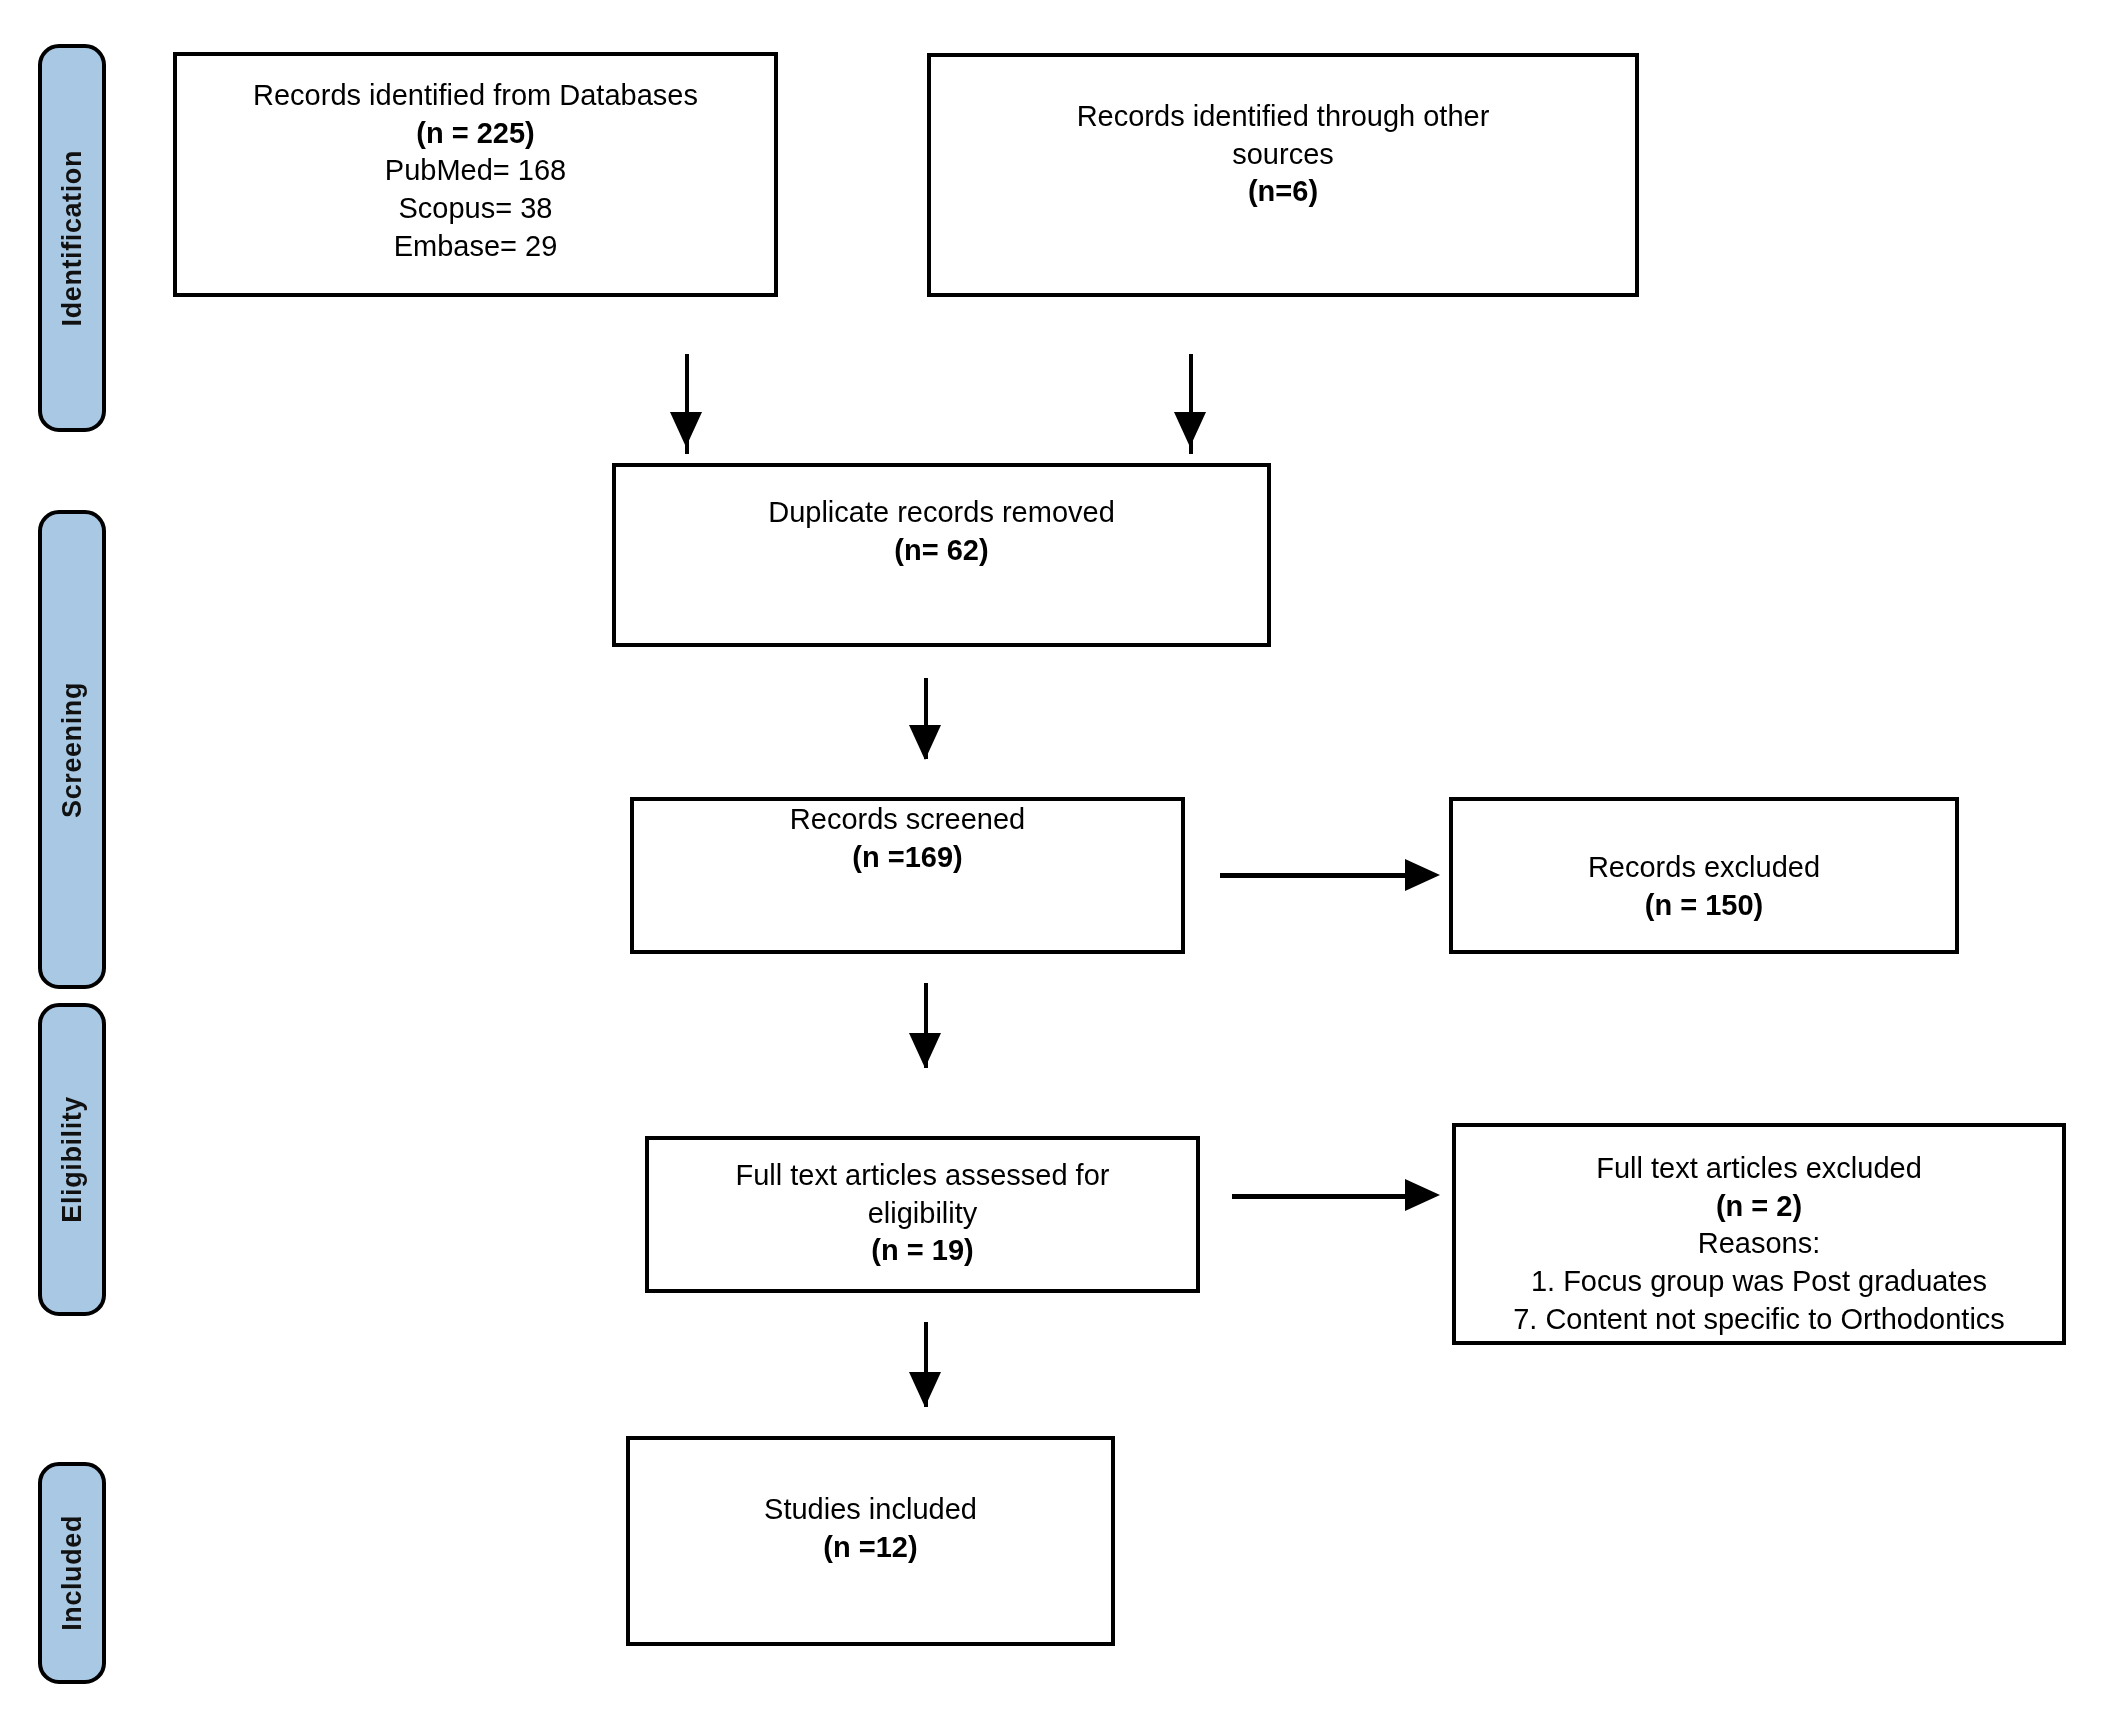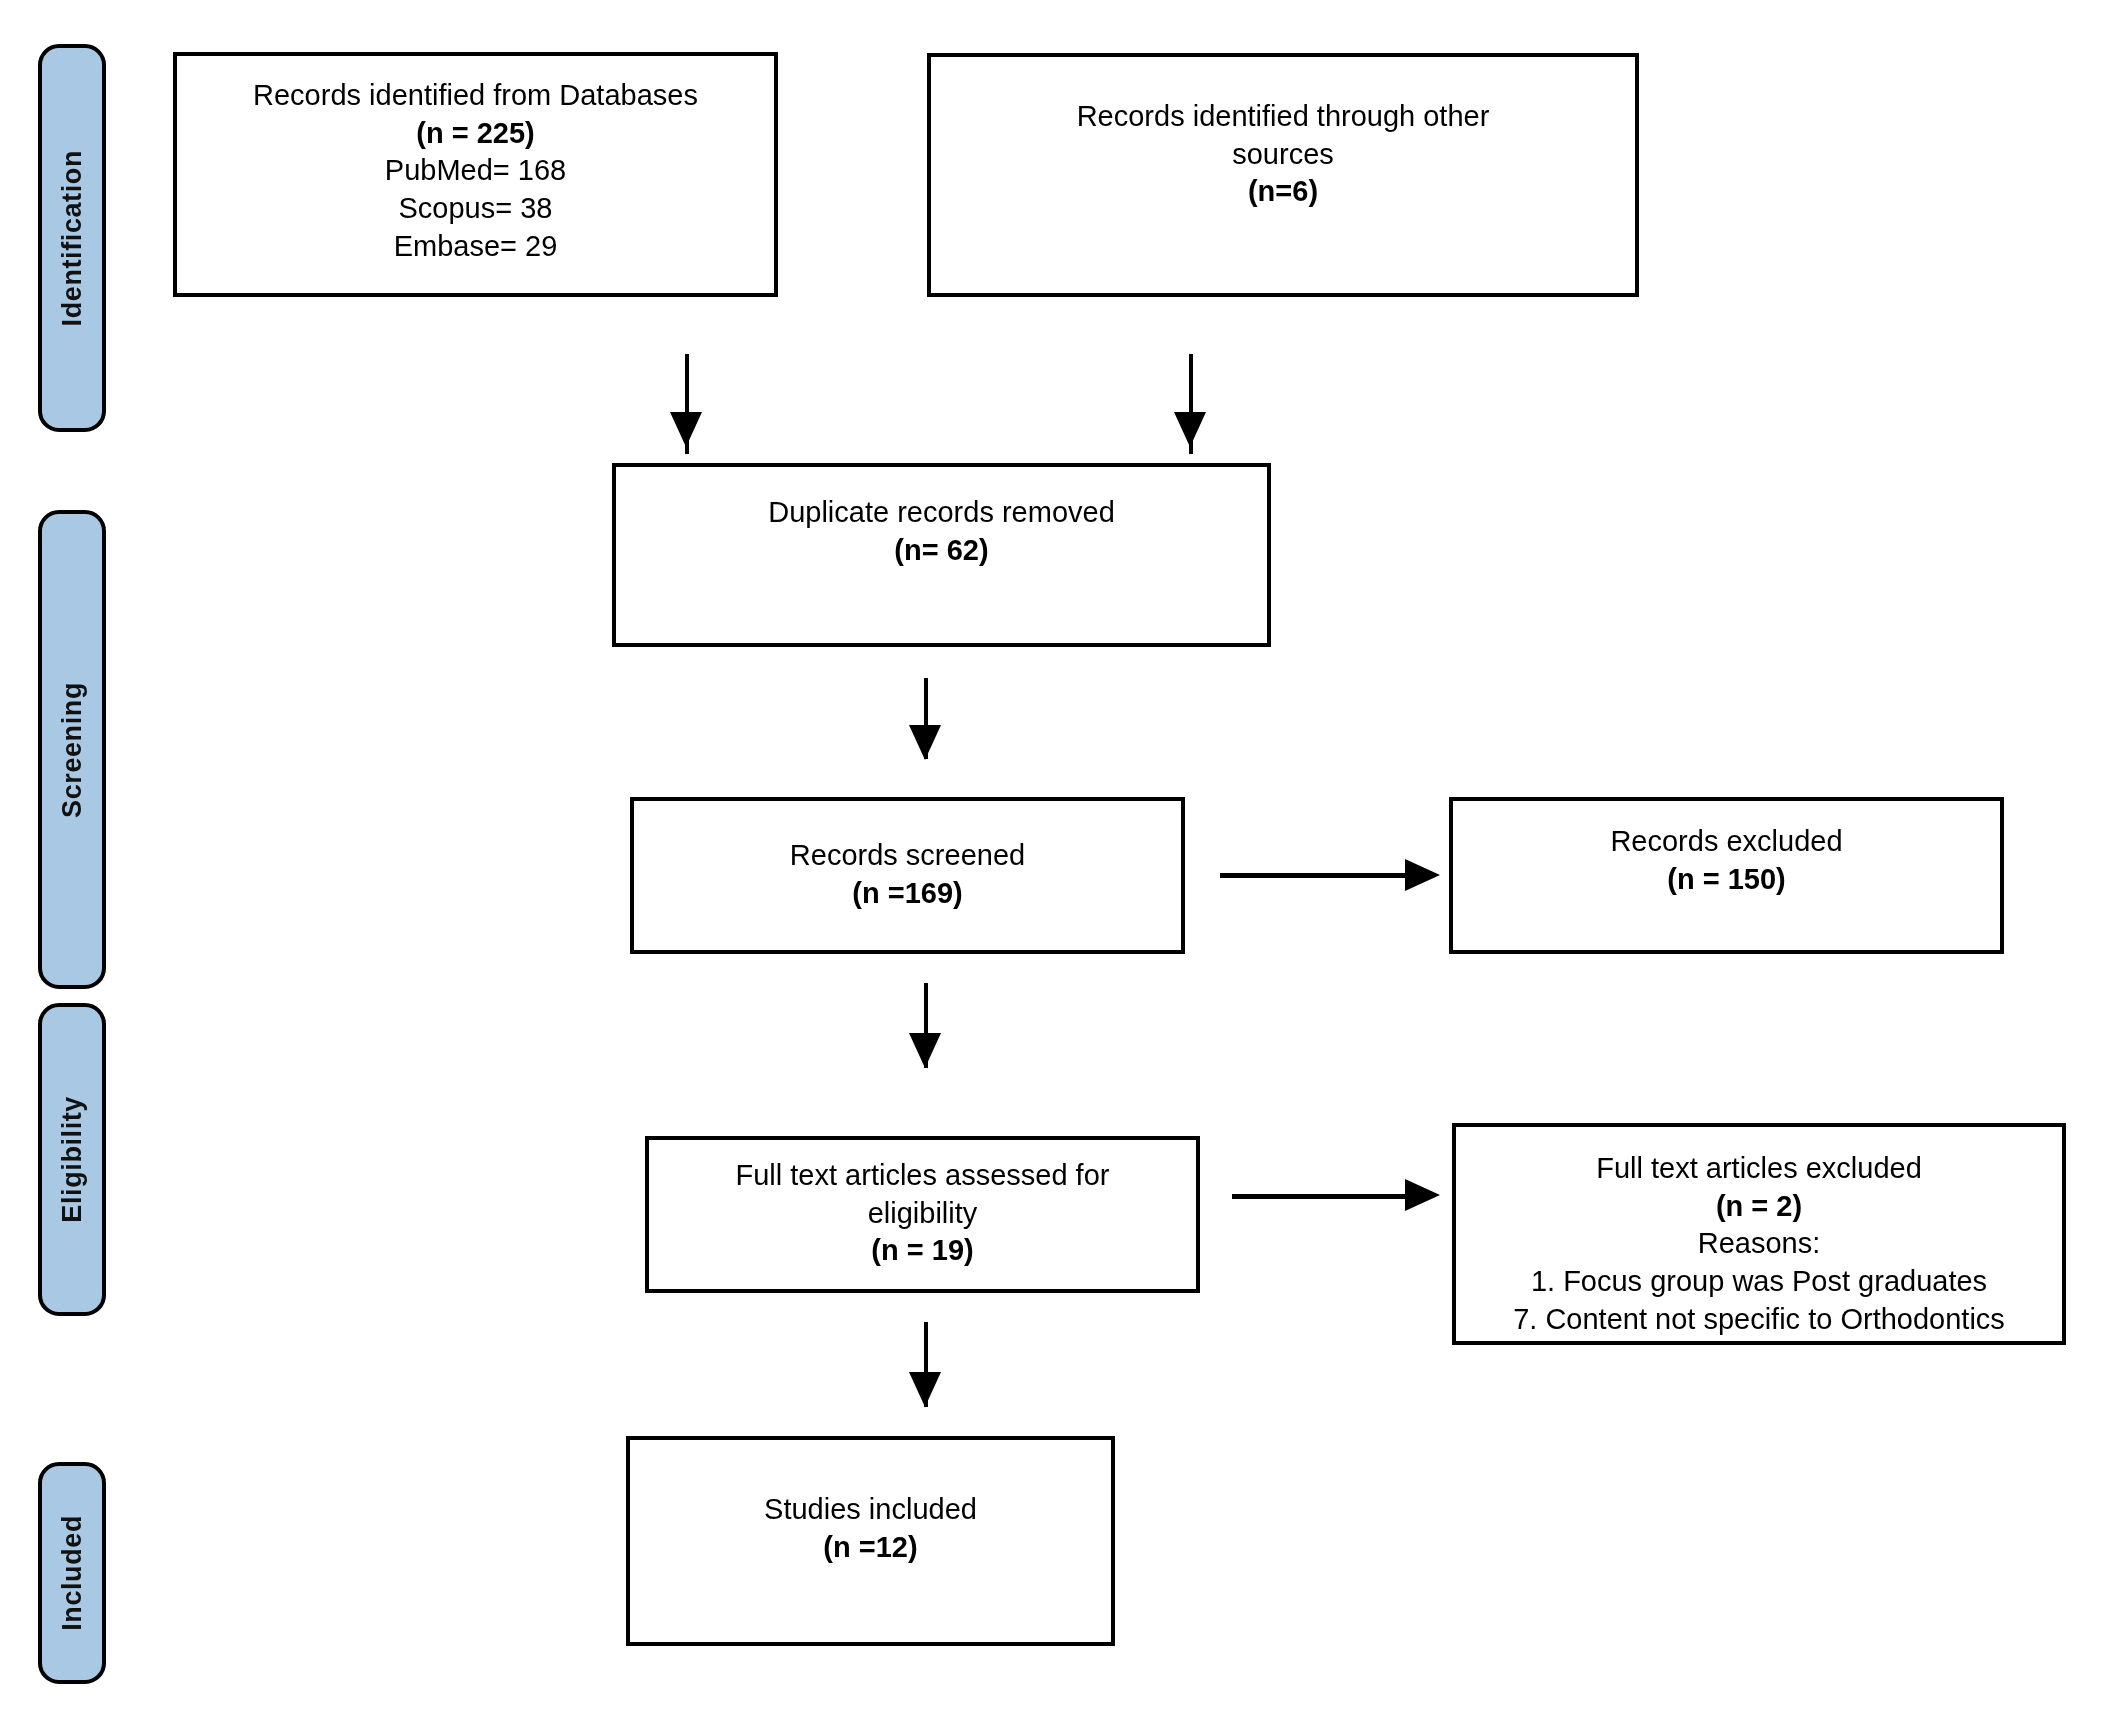--- a/index.html
+++ b/index.html
@@ -129,29 +129,29 @@
   <div class="arrow-down" style="left:1174px; top:412px;"></div>
 
   <div class="flow-box" style="left:612px; top:463px; width:659px; height:184px; padding-top:27px;">
     <div class="line">Duplicate records removed</div>
     <div class="line bold">(n= 62)</div>
   </div>
 
   <div class="v-line" style="left:924px; top:678px; height:81px;"></div>
   <div class="arrow-down" style="left:909px; top:725px;"></div>
 
-  <div class="flow-box" style="left:630px; top:797px; width:555px; height:157px; padding-top:36px;">
+  <div class="flow-box" style="left:630px; top:797px; width:555px; height:157px; ">
     <div class="line">Records screened</div>
     <div class="line bold">(n =169)</div>
   </div>
 
   <div class="h-line" style="left:1220px; top:873px; width:197px;"></div>
   <div class="arrow-right" style="left:1405px; top:859px;"></div>
 
-  <div class="flow-box" style="left:1449px; top:797px; width:555px; height:157px; padding-top:22px;">
+  <div class="flow-box" style="left:1449px; top:797px; width:510px; height:157px; padding-top:48px;">
     <div class="line">Records excluded</div>
     <div class="line bold">(n = 150)</div>
   </div>
 
   <div class="v-line" style="left:924px; top:983px; height:85px;"></div>
   <div class="arrow-down" style="left:909px; top:1033px;"></div>
 
   <div class="flow-box" style="left:645px; top:1136px; width:555px; height:157px; padding-top:17px;">
     <div class="line">Full text articles assessed for</div>
     <div class="line">eligibility</div>

